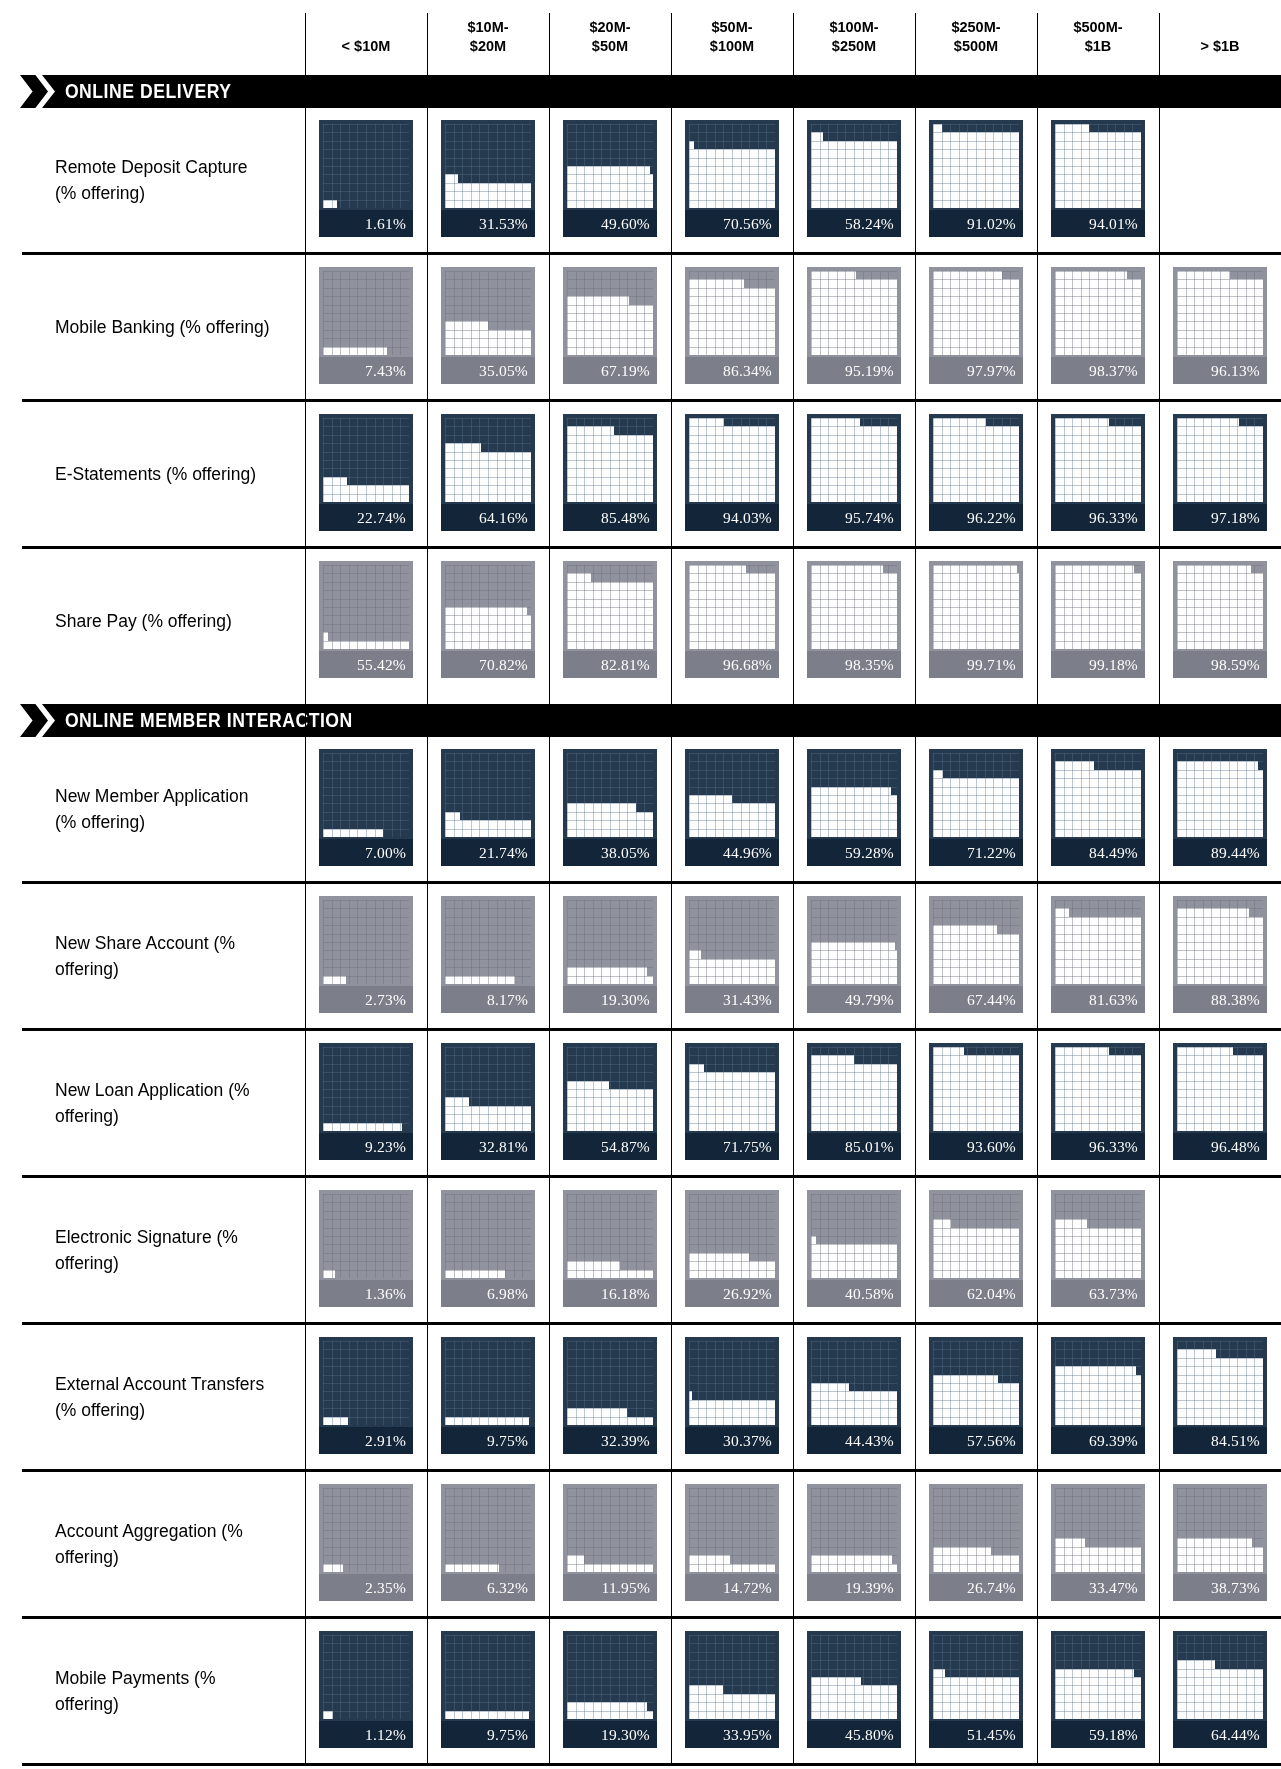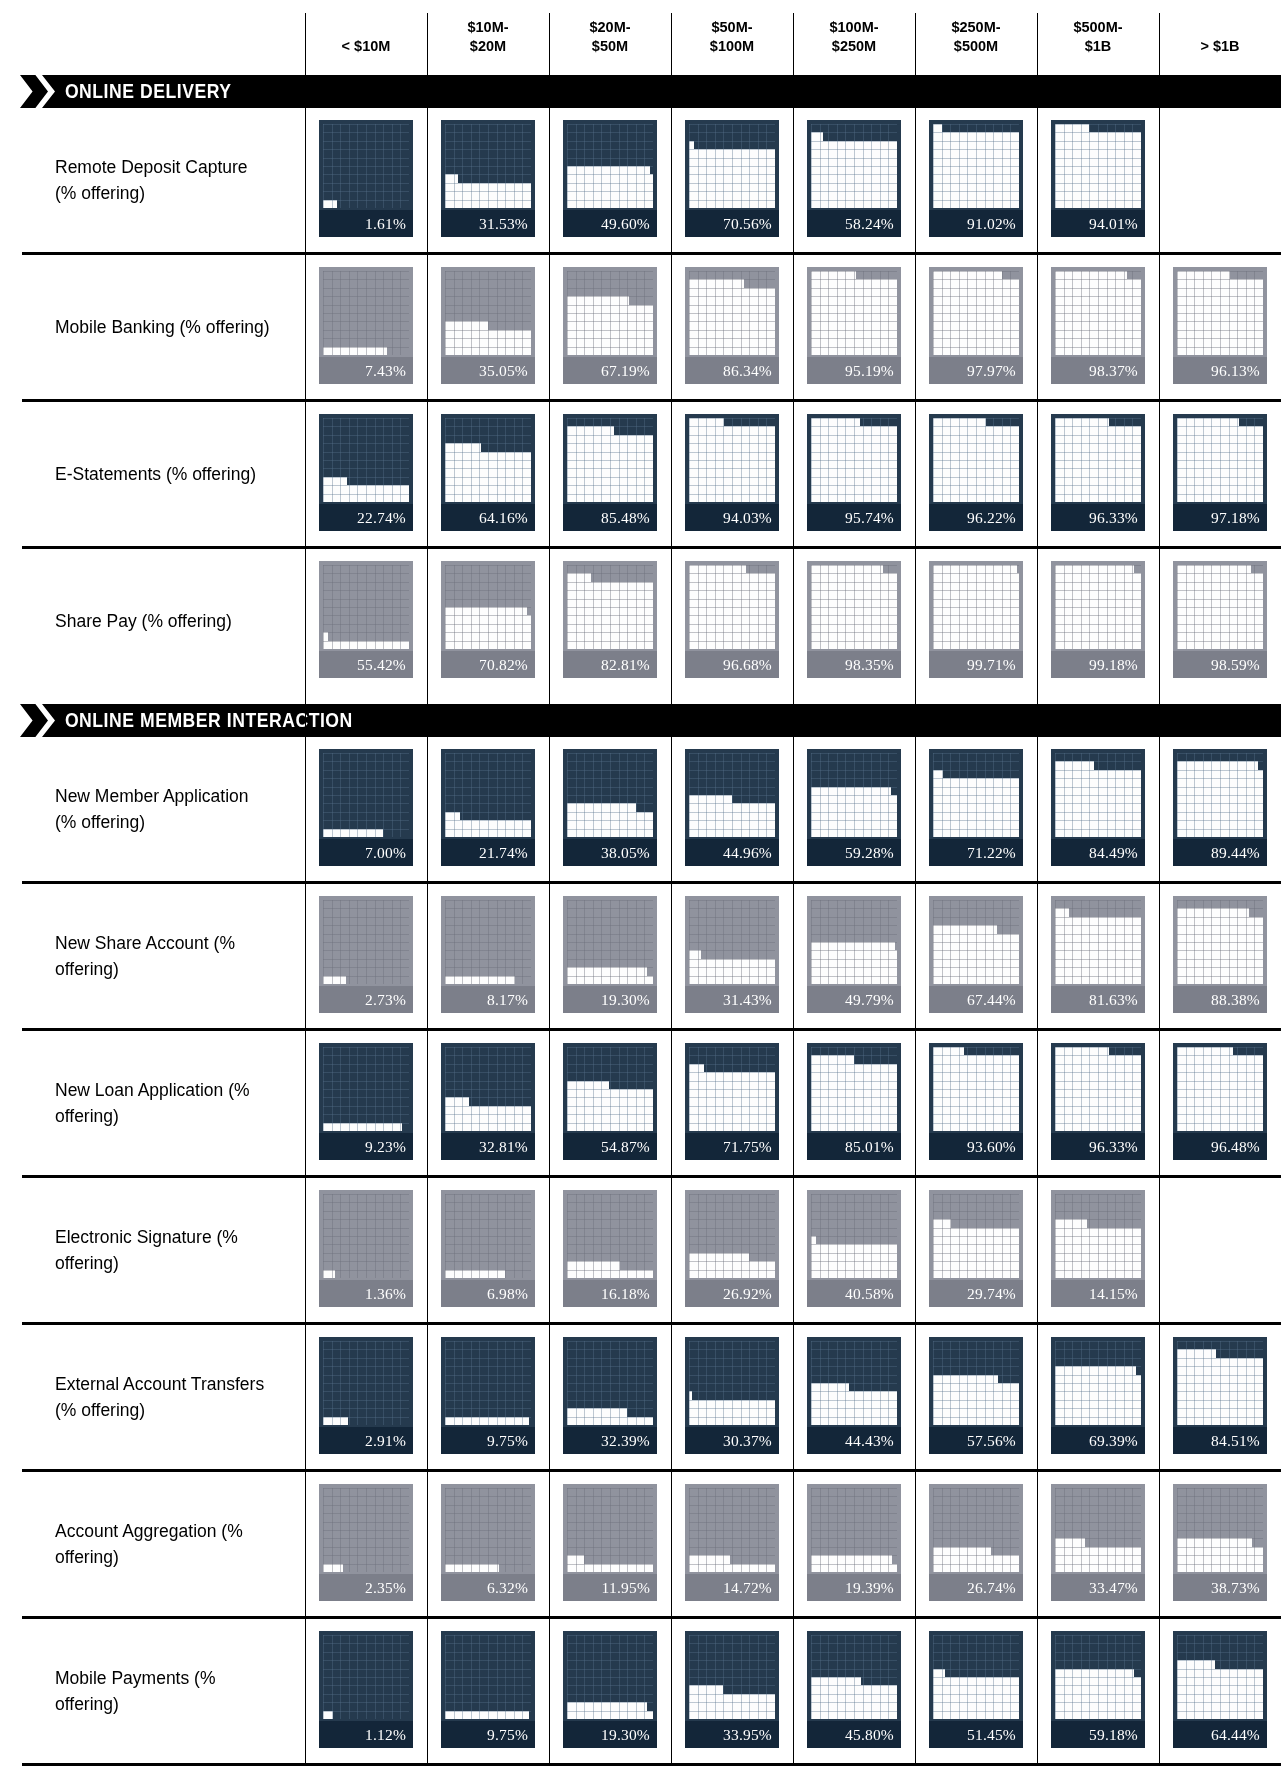--- a/index.html
+++ b/index.html
@@ -1134,38 +1134,38 @@
             <div class="bar" style="bottom: 0%; height: 10%; width: 100%;"></div>
             <div class="bar" style="bottom: 10%; height: 10%; width: 100%;"></div>
             <div class="bar" style="bottom: 20%; height: 10%; width: 100%;"></div>
             <div class="bar" style="bottom: 30%; height: 10%; width: 100%;"></div>
             <div class="bar" style="bottom: 40%; height: 10%; width: 100%;"></div>
             <div class="bar" style="bottom: 50%; height: 10%; width: 100%;"></div>
             <div class="bar" style="bottom: 60%; height: 10%; width: 20.4%;"></div>
             <div class="govl"></div>
           </div>
           <div class="strip">
-            <div class="pct">29.74%</div>
+            <div class="pct">62.04%</div>
           </div>
         </div>
       </div>
       <div class="ccell">
         <div class="chartbox gray">
           <div class="wgrid">
             <div class="bar" style="bottom: 0%; height: 10%; width: 100%;"></div>
             <div class="bar" style="bottom: 10%; height: 10%; width: 100%;"></div>
             <div class="bar" style="bottom: 20%; height: 10%; width: 100%;"></div>
             <div class="bar" style="bottom: 30%; height: 10%; width: 100%;"></div>
             <div class="bar" style="bottom: 40%; height: 10%; width: 100%;"></div>
             <div class="bar" style="bottom: 50%; height: 10%; width: 100%;"></div>
             <div class="bar" style="bottom: 60%; height: 10%; width: 37.3%;"></div>
             <div class="govl"></div>
           </div>
           <div class="strip">
-            <div class="pct">14.15%</div>
+            <div class="pct">63.73%</div>
           </div>
         </div>
       </div>
     </div>
     <div class="row-sep"></div>
     <div class="srow">
       <div class="rlabel">
         <div class="txt">External Account Transfers (% offering)</div>
       </div>
       <div class="ccell">

